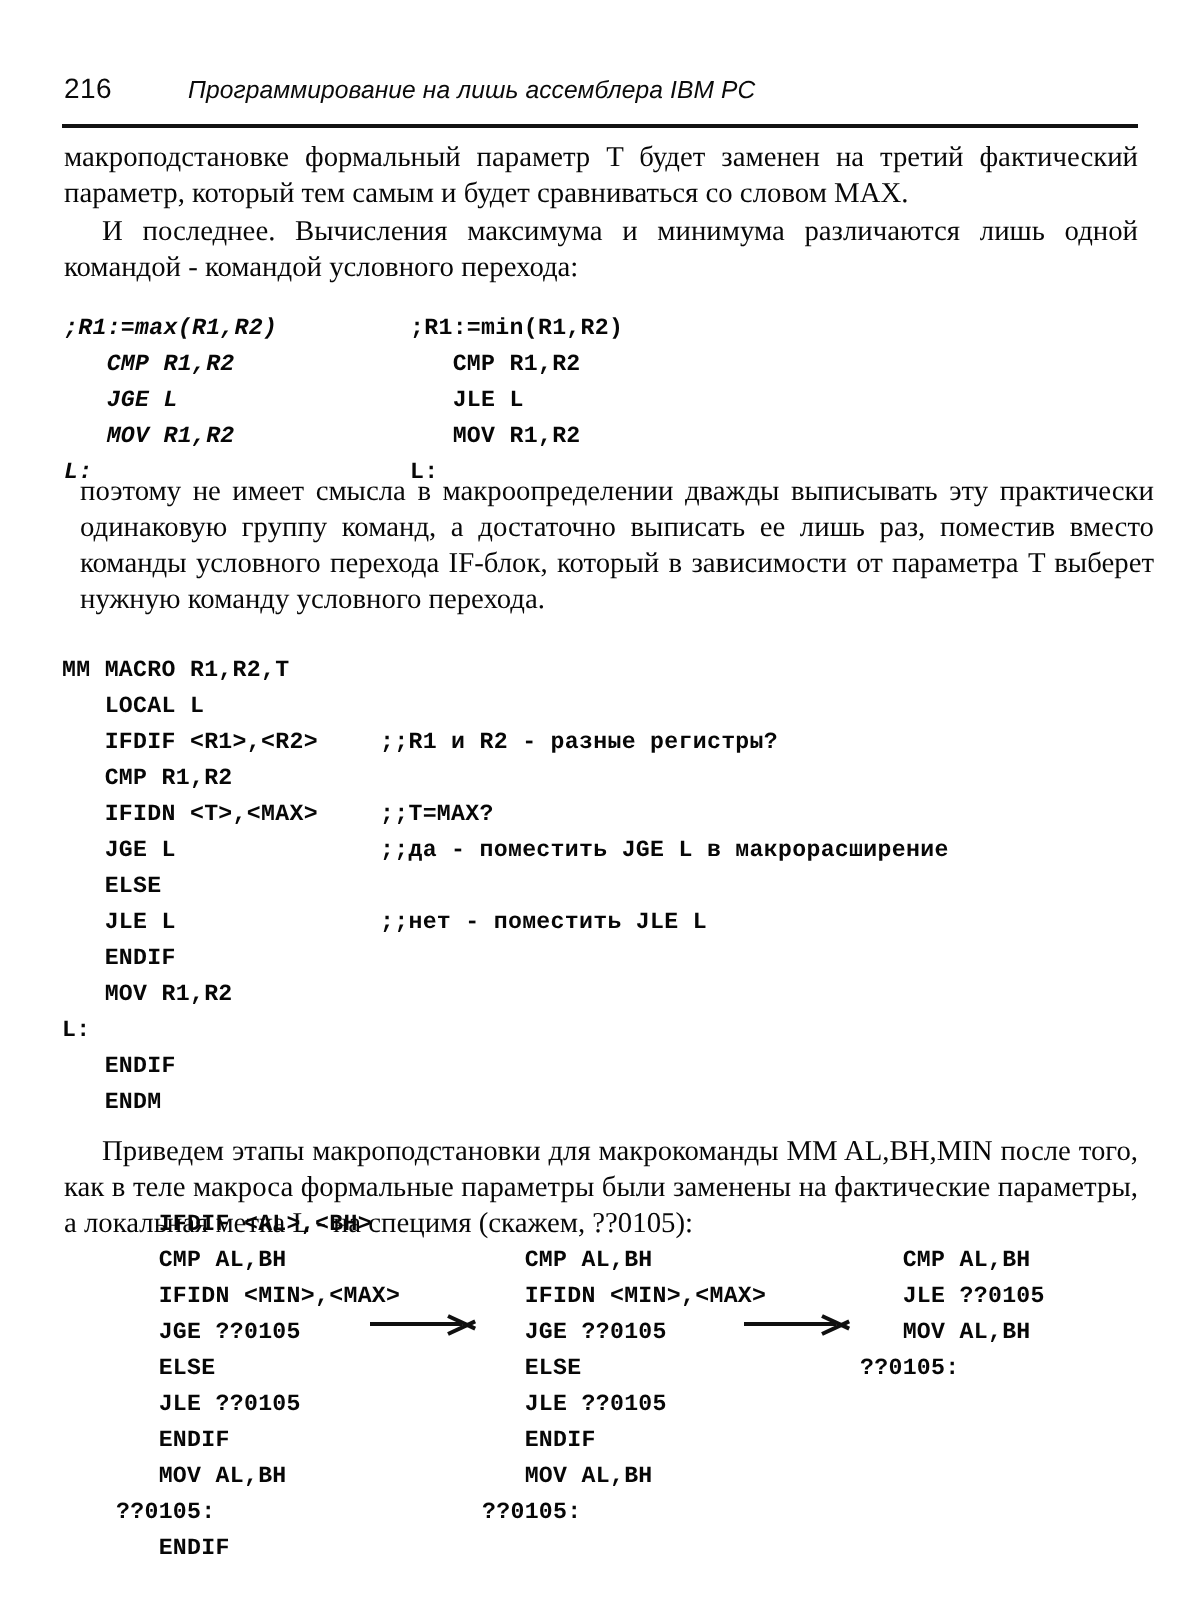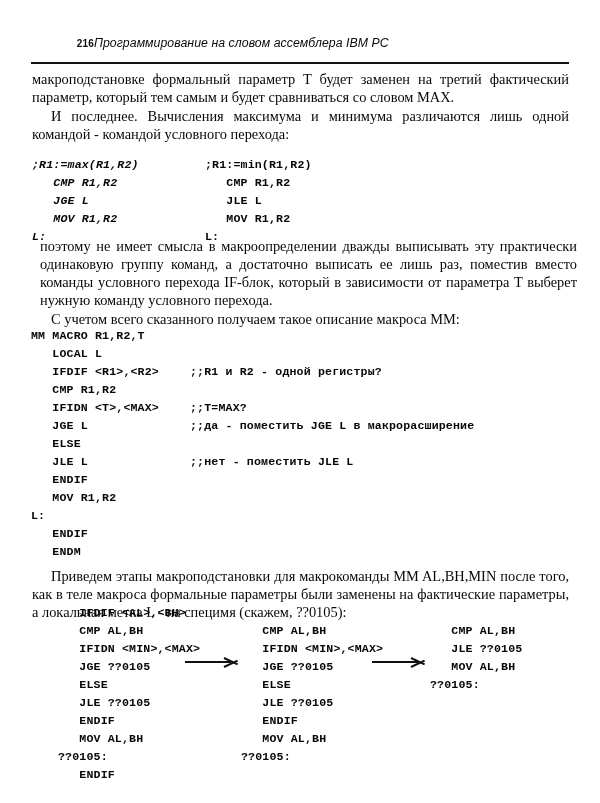--- a/index.html
+++ b/index.html
@@ -28,25 +28,24 @@
   .header {
     position: absolute;
     left: 32px;
     top: 36px;
     width: 536px;
     display: flex;
     align-items: baseline;
   }
   .folio {
     font-family: "Liberation Sans", "DejaVu Sans", sans-serif;
-    font-weight: bold;
-    font-size: 10px;
+    font-weight: normal;
+    font-size: 14px;
     letter-spacing: 0.2px;
     width: 62px;
-    text-align: right;
   }
   .header-title {
     font-family: "Liberation Sans", "DejaVu Sans", sans-serif;
     font-style: italic;
     font-size: 12.3px;
     letter-spacing: 0.05px;
   }
   .header-rule {
     position: absolute;
     left: 31px;
@@ -109,57 +108,56 @@
   .arrow .head::before { top: 2px;  transform: rotate(25deg);  transform-origin: left center; }
   .arrow .head::after  { top: 11px; transform: rotate(-25deg); transform-origin: left center; }
 </style>
 </head>
 <body>
 
 <div class="page">
 
   <div class="header">
     <span class="folio">216</span>
-    <span class="header-title">Программирование на словом ассемблера IBM PC</span>
+    <span class="header-title">Программирование на лишь ассемблера IBM PC</span>
   </div>
   <div class="header-rule"></div>
 
   <div class="para indent" style="left:32px; top:107px; width:537px;">И последнее. Вычисления максимума и минимума различаются лишь одной командой - командой условного перехода:</div>
 
   <div class="para" style="left:32px; top:70px; width:537px;">макроподстановке формальный параметр T будет заменен на третий фактический параметр, который тем самым и будет сравниваться со словом MAX.</div>
 
   <div class="code" style="left:32px; top:156px;font-style:italic;">;R1:=max(R1,R2)
    CMP R1,R2
    JGE L
    MOV R1,R2
 L:</div>
   <div class="code" style="left:205px; top:156px;">;R1:=min(R1,R2)
    CMP R1,R2
    JLE L
    MOV R1,R2
 L:</div>
 
   <div class="para" style="left:40px; top:237px; width:537px;">поэтому не имеет смысла в макроопределении дважды выписывать эту практически одинаковую группу команд, а достаточно выписать ее лишь раз, поместив вместо команды условного перехода IF-блок, который в зависимости от параметра T выберет нужную команду условного перехода.</div>
 
-  <div class="para indent" style="left:32px; top:310px; width:537px;">С учетом всего сказанного получаем такое описание макроса MM:</div>
 
   <div class="code" style="left:31px; top:327px;">MM MACRO R1,R2,T
    LOCAL L
    IFDIF &lt;R1&gt;,&lt;R2&gt;
    CMP R1,R2
    IFIDN &lt;T&gt;,&lt;MAX&gt;
    JGE L
    ELSE
    JLE L
    ENDIF
    MOV R1,R2
 L:
    ENDIF
    ENDM</div>
-  <div class="code" style="left:190px; top:363px;">;;R1 и R2 - одной регистры?
+  <div class="code" style="left:190px; top:363px;">;;R1 и R2 - разные регистры?
 
 ;;T=MAX?
 ;;да - поместить JGE L в макрорасширение
 
 ;;нет - поместить JLE L</div>
 
   <div class="para indent" style="left:32px; top:549px; width:537px;margin-top:18px;">Приведем этапы макроподстановки для макрокоманды MM AL,BH,MIN после того, как в теле макроса формальные параметры были заменены на фактические параметры, а локальная метка L - на специмя (скажем, ??0105):</div>
 
   <div class="code" style="left:58px; top:604px;">   IFDIF &lt;AL&gt;,&lt;BH&gt;
    CMP AL,BH

